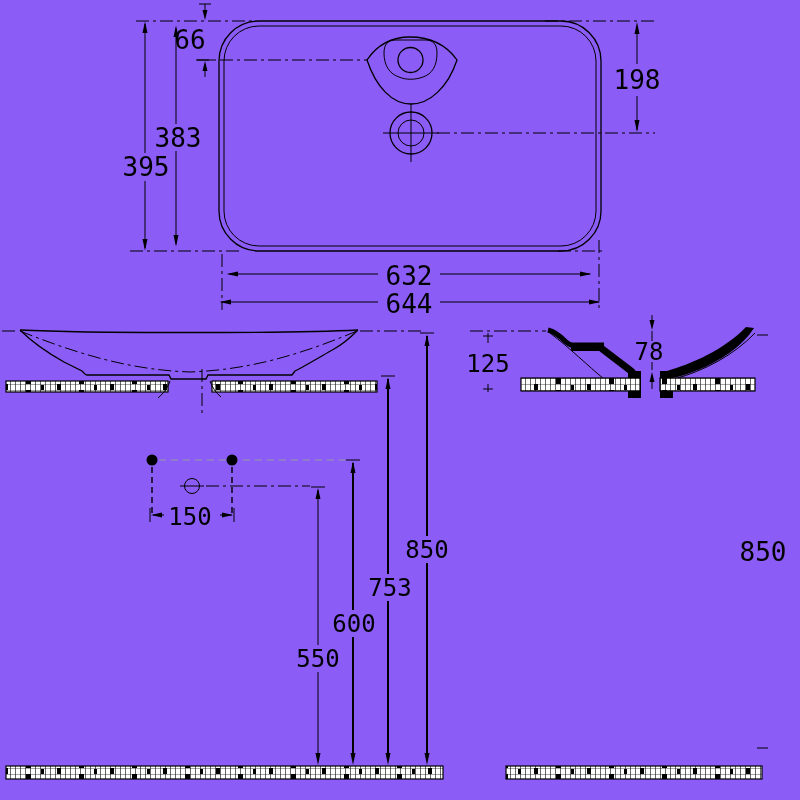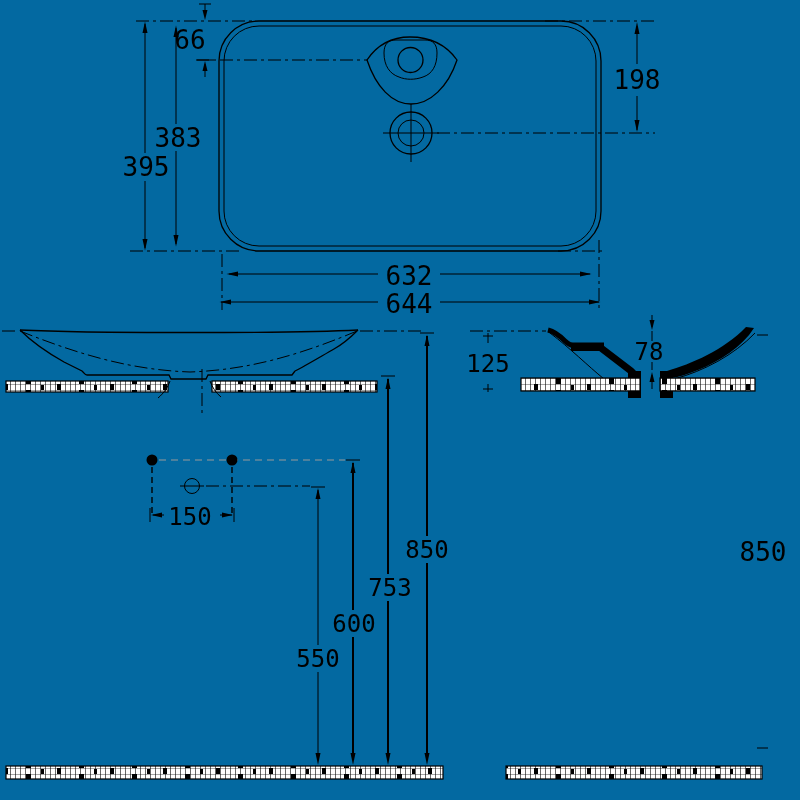--- a/index.html
+++ b/index.html
@@ -1,16 +1,16 @@
 <!DOCTYPE html>
 <html><head>
 <meta charset="utf-8">
 <style>
   html,body{margin:0;padding:0;background:#fff;}
-  #stage{position:relative;width:800px;height:800px;background:#0369a1;overflow:hidden;}
+  #stage{position:relative;width:800px;height:800px;background:#8b5cf6;overflow:hidden;}
   svg text{font-family:"DejaVu Sans Mono","Liberation Mono",monospace;font-size:26px;fill:#000;}
   svg text.t2{font-size:24px;}
   .ln{stroke:#000;fill:none;stroke-width:1.3;}
   .thin{stroke:#000;fill:none;stroke-width:1;}
   .thk{stroke:#000;fill:none;stroke-width:2;}
   .cl{stroke:#000;fill:none;stroke-width:1;stroke-dasharray:13 4 3 4;}
   .dsh{stroke:#000;fill:none;stroke-width:1.4;stroke-dasharray:6 4;}
   .faint{stroke:#9a9a9a;fill:none;stroke-width:1.2;stroke-dasharray:7 5;}
   .blk{fill:#000;stroke:none;}
   .band{fill:url(#hatch);stroke:#000;stroke-width:1.2;}

